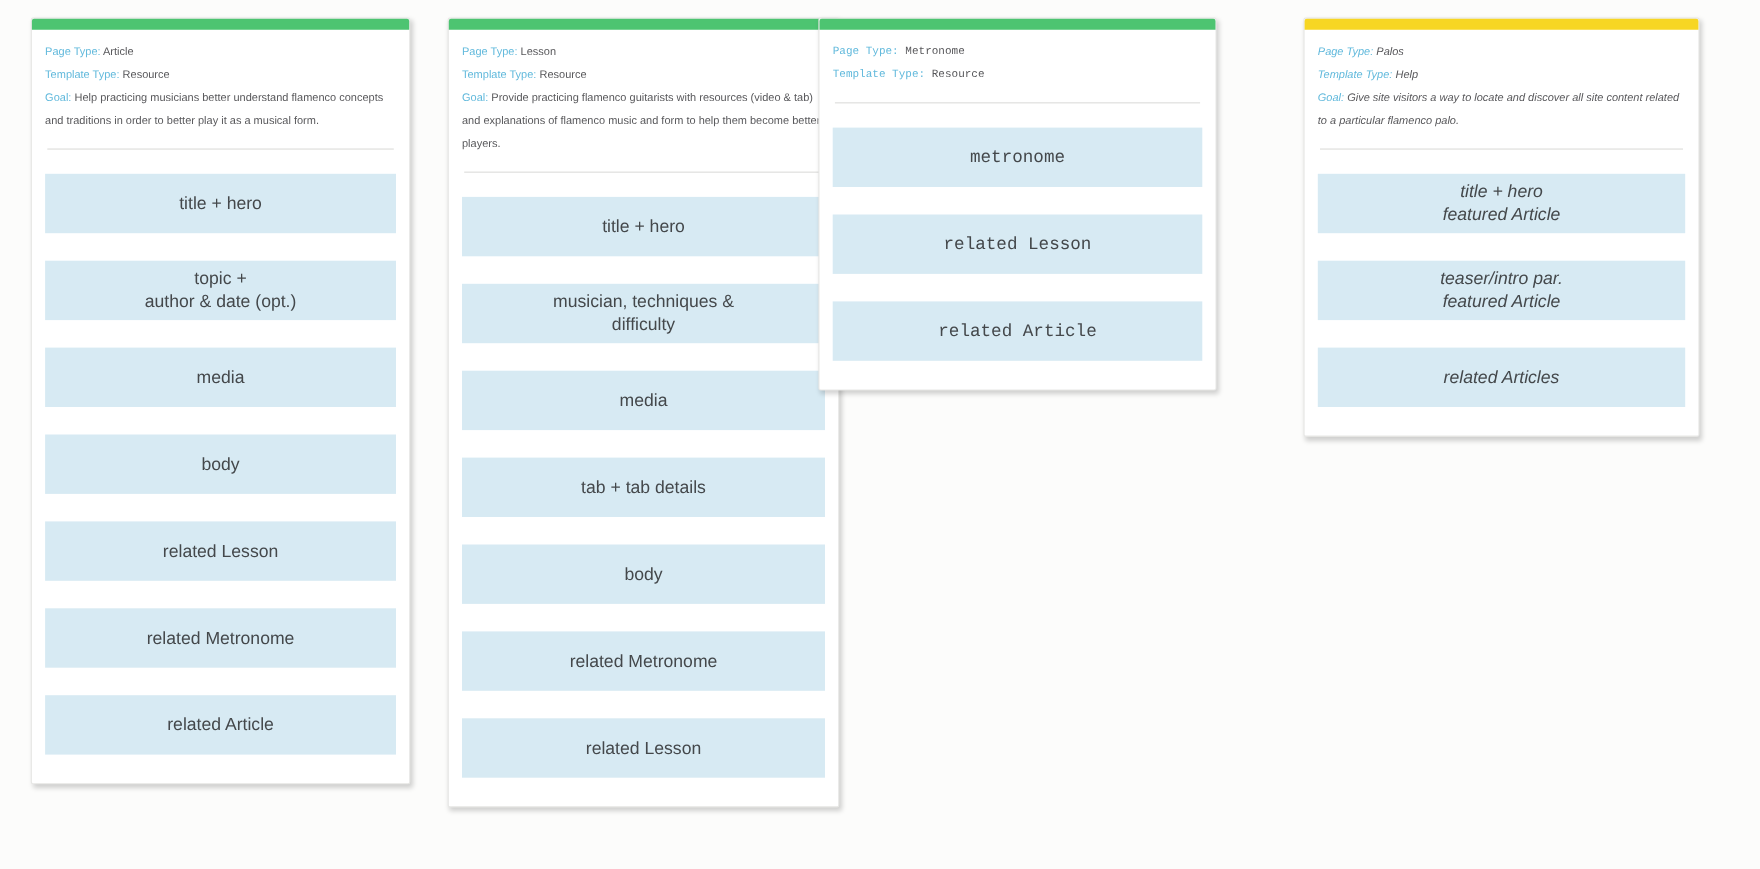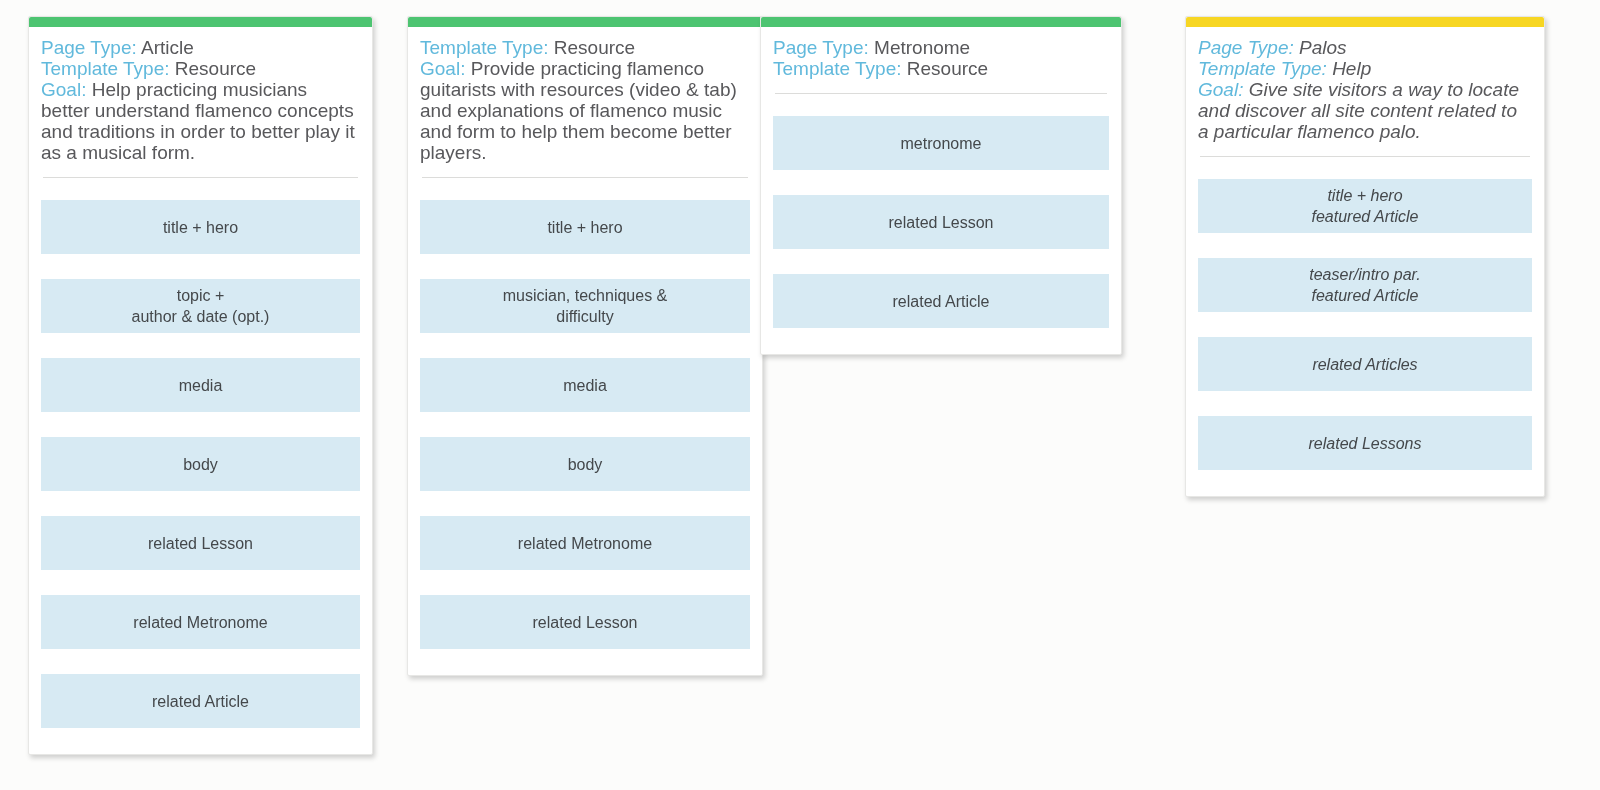--- a/index.html
+++ b/index.html
@@ -18,34 +18,34 @@
     position: absolute;
     top: 16px;
     background: #ffffff;
     border: 1px solid var(--card-border, #e7e7e5);
     box-shadow: 2px 3px 5px rgba(0,0,0,0.18);
     border-radius: 2px;
     box-sizing: border-box;
   }
   .card-1 { left: 28px;   width: 345px; }
   .card-2 { left: 407px;  width: 356px; }
-  .card-3 { left: 760px;  width: 362px; }
+  .card-3 { left: 744px;  width: 362px; font-family: Liberation Mono, monospace; }
   .card-4 { left: 1185px; width: 360px; font-style: italic; }
 
   .accent {
     height: 10px;
     width: 100%;
     border-radius: 2px 2px 0 0;
   }
   .card-body {
     padding: 10px 12px 26px 12px;
   }
   .meta {
     margin: 0;
-    font-size: 19px;
+    font-size: 10px;
     line-height: 21px;
     color: var(--text-gray, #58585b);
   }
   .meta .label {
     color: var(--label-blue, #61b9dc);
   }
   .divider {
     border: none;
     border-top: 1px solid var(--divider, #dcdcda);
     margin: 14px 2px 22px 2px;
@@ -85,28 +85,30 @@
         <div class="block">related Lesson</div>
         <div class="block">related Metronome</div>
         <div class="block">related Article</div>
       </div>
   </div>
 </div>
 
 <div class="card card-2">
   <div class="accent" style="background: rgb(77, 196, 113);"></div>
   <div class="card-body">
+    <p class="meta"><span class="label">Page Type:</span> <span>Lesson</span></p>
     <p class="meta"><span class="label">Template Type:</span> <span>Resource</span></p>
     <p class="meta"><span class="label">Goal:</span> <span>Provide practicing flamenco guitarists with resources (video &amp; tab) and explanations of flamenco music and form to help them become better players.</span></p>
     <hr class="divider">
     <div class="blocks">
         <div class="block">title + hero</div>
         <div class="block">musician, techniques &amp;
 difficulty</div>
         <div class="block">media</div>
+        <div class="block">tab + tab details</div>
         <div class="block">body</div>
         <div class="block">related Metronome</div>
         <div class="block">related Lesson</div>
       </div>
   </div>
 </div>
 
 <div class="card card-3">
   <div class="accent" style="background: rgb(77, 196, 113);"></div>
   <div class="card-body">
@@ -127,16 +129,15 @@
     <p class="meta"><span class="label">Page Type:</span> <span>Palos</span></p>
     <p class="meta"><span class="label">Template Type:</span> <span>Help</span></p>
     <p class="meta"><span class="label">Goal:</span> <span>Give site visitors a way to locate and discover all site content related to a particular flamenco palo.</span></p>
     <hr class="divider">
     <div class="blocks">
         <div class="block">title + hero
 featured Article</div>
         <div class="block">teaser/intro par.
 featured Article</div>
         <div class="block">related Articles</div>
-        <div class="block">related Lessons</div>
       </div>
   </div>
 </div>
 
 </body></html>

